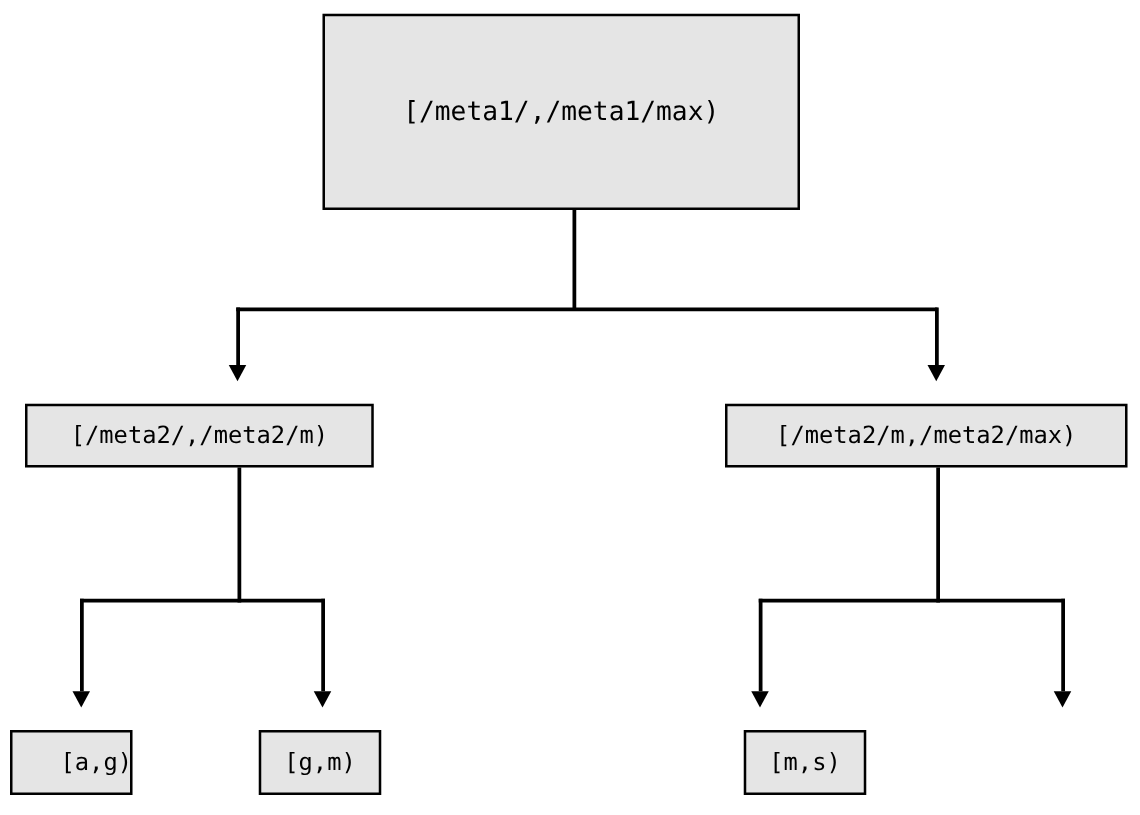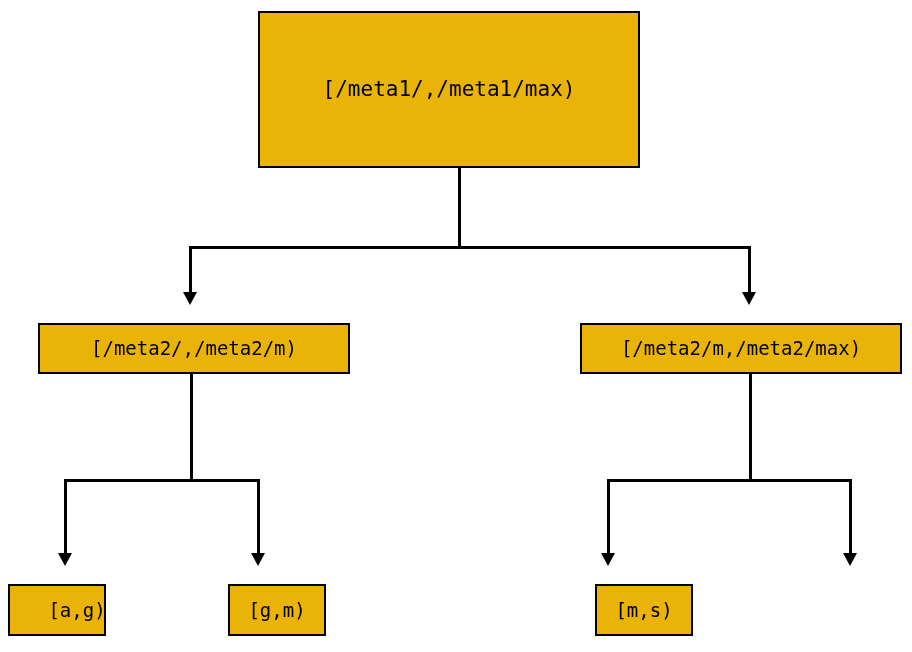--- a/index.html
+++ b/index.html
@@ -13,58 +13,57 @@
     width: 912px;
     height: 652px;
     background: #ffffff;
     overflow: hidden;
     font-family: "DejaVu Sans Mono", "Liberation Mono", monospace;
   }
   .node {
     position: absolute;
     box-sizing: border-box;
     border: 2px solid #000000;
-    background: #eab308;
+    background: #e5e5e5;
     display: flex;
     align-items: center;
     justify-content: center;
     color: #000000;
     white-space: pre;
     letter-spacing: 0px;
   }
   .node-label {
     display: block;
     text-align: center;
     line-height: 1;
   }
   
   .node-root {
     left: 258px;  top: 11px;
     width: 382px; height: 157px;
     font-size: 21px;
   }
   .node-mid-left {
     left: 20px;   top: 323px;
-    width: 312px; height: 51px;
+    width: 279px; height: 51px;
     font-size: 19px;
-    margin-left: 18px;
   }
   .node-mid-right {
     left: 580px;  top: 323px;
     width: 322px; height: 51px;
     font-size: 19px;
     align-items: center;
   }
   .node-leaf {
     top: 584px;
     height: 52px;
     font-size: 19px;
   }
   .leaf-ag    { left: 8px;   width: 98px; padding-left: 40px; }
-  .leaf-gm    { left: 207px; width: 98px; margin-left: 21px; }
+  .leaf-gm    { left: 207px; width: 98px; }
   .leaf-ms    { left: 555px; width: 98px; margin-left: 40px; }
   .leaf-smax  { left: 775px; width: 127px; }
 
   
   .vline {
     position: absolute;
     width: 3px;
     background: #000000;
   }
   .hline {

